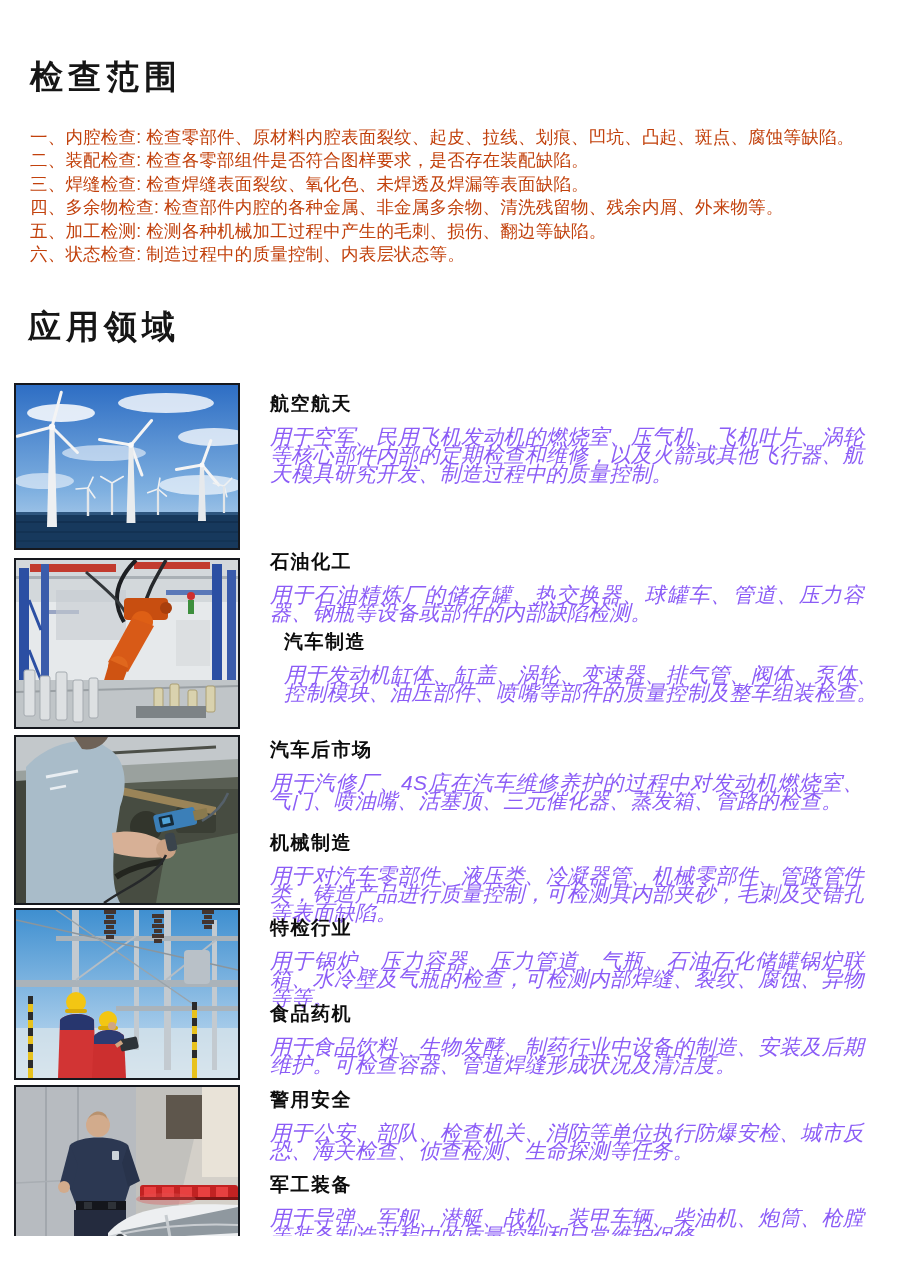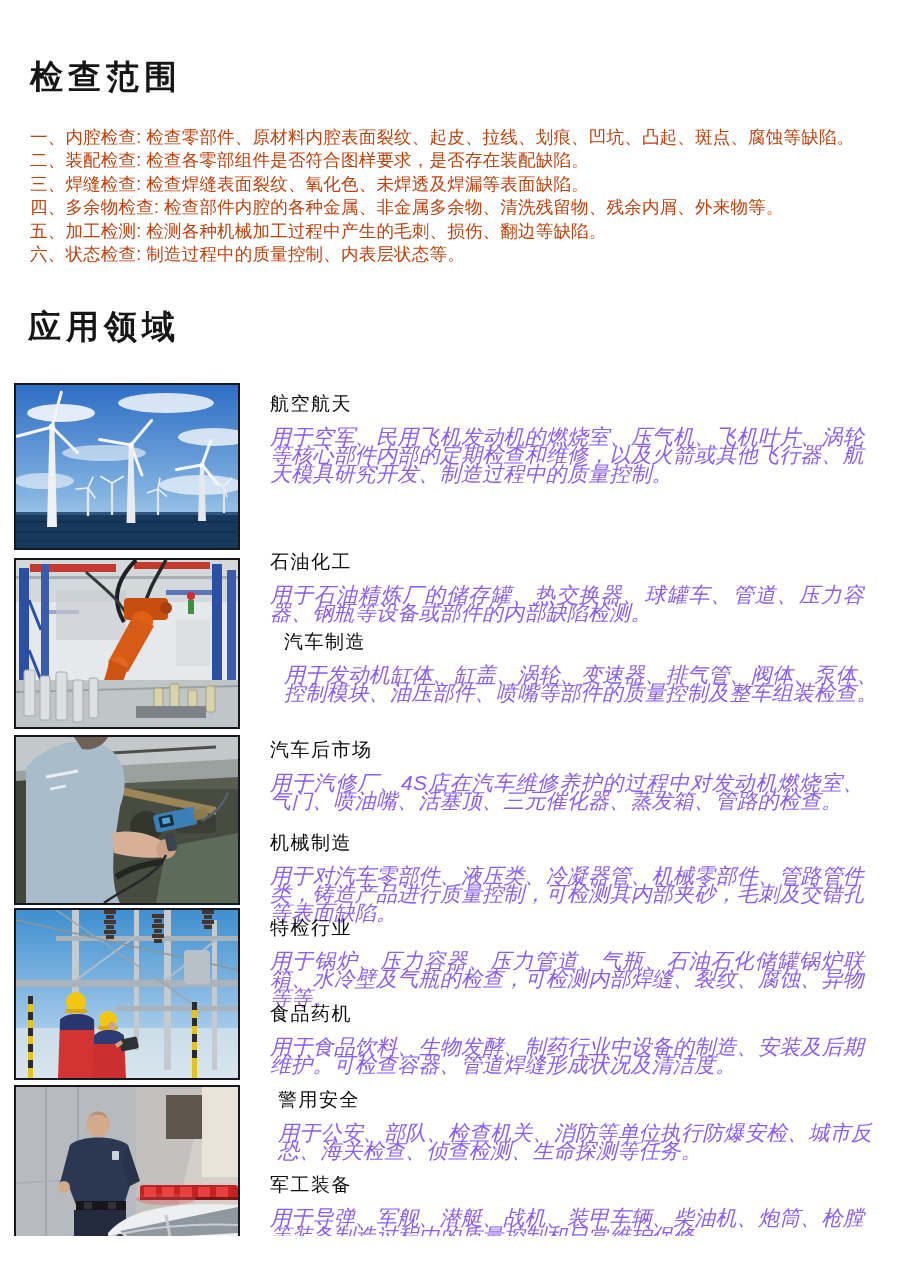--- a/index.html
+++ b/index.html
@@ -15,27 +15,27 @@
                  white-space:nowrap;}
   .photo{position:absolute;left:14px;width:226px;border:2px solid #15181e;
          box-sizing:border-box;background:#dde2e6;}
   .photo svg{display:block;}
   #photo-1{top:383px;height:167px;}
   #photo-2{top:558px;height:171px;}
   #photo-3{top:735px;height:170px;}
   #photo-4{top:908px;height:172px;}
   #photo-5{top:1085px;height:177px;}
   .app-sec{position:absolute;left:270px;width:594px;}
-  .app-sec h2{margin:0 0 13px 0;font-size:19px;font-weight:normal;color:#0d0d0d;
+  .app-sec h2{margin:0 0 13px 0;font-size:19px;font-weight:bold;color:#0d0d0d;
               letter-spacing:1.5px;line-height:1.1;}
   .app-sec p{margin:0;font-size:21px;line-height:18.6px;color:#8b5cf6;
              letter-spacing:0.2px;text-align:justify;font-style:italic;}
   #sec-0{top:394px;} #sec-1{top:477px;} #sec-2{top:552px;} #sec-3{top:632px;margin-left:14px;}
   #sec-4{top:740px;} #sec-5{top:833px;} #sec-6{top:918px;} #sec-7{top:1004px;}
-  #sec-8{top:1090px;margin-left:8px;} #sec-9{top:1175px;}
+  #sec-8{top:1090px;} #sec-9{top:1175px;}
 </style>
 </head>
 <body>
 
 <div class="page">
 
   <h1 class="h-main" id="title-scope">检查范围</h1>
 
   <ul class="scope-list">
     <li>一、内腔检查: 检查零部件、原材料内腔表面裂纹、起皮、拉线、划痕、凹坑、凸起、斑点、腐蚀等缺陷。</li>

